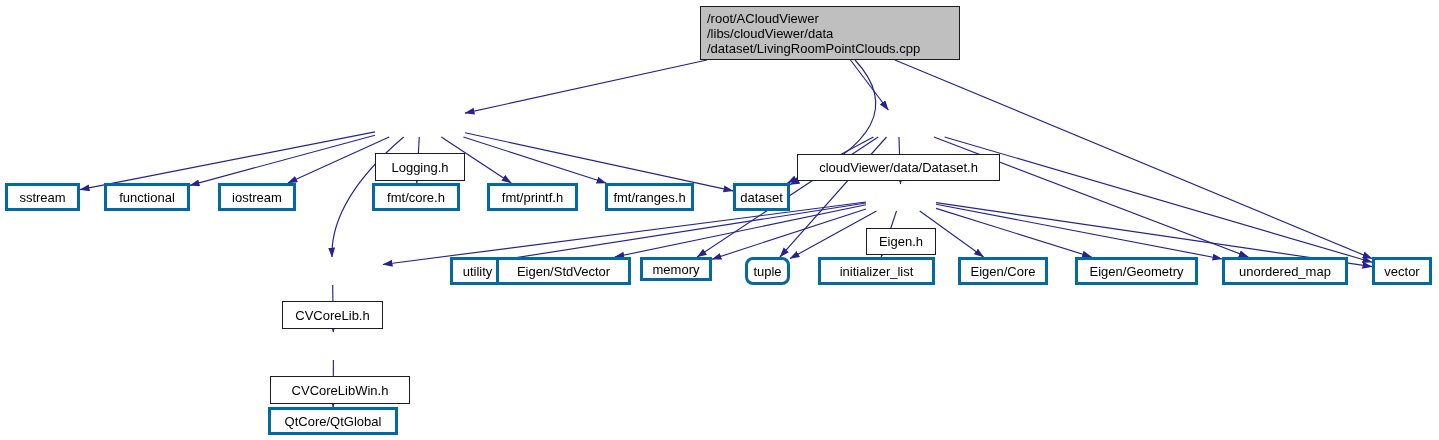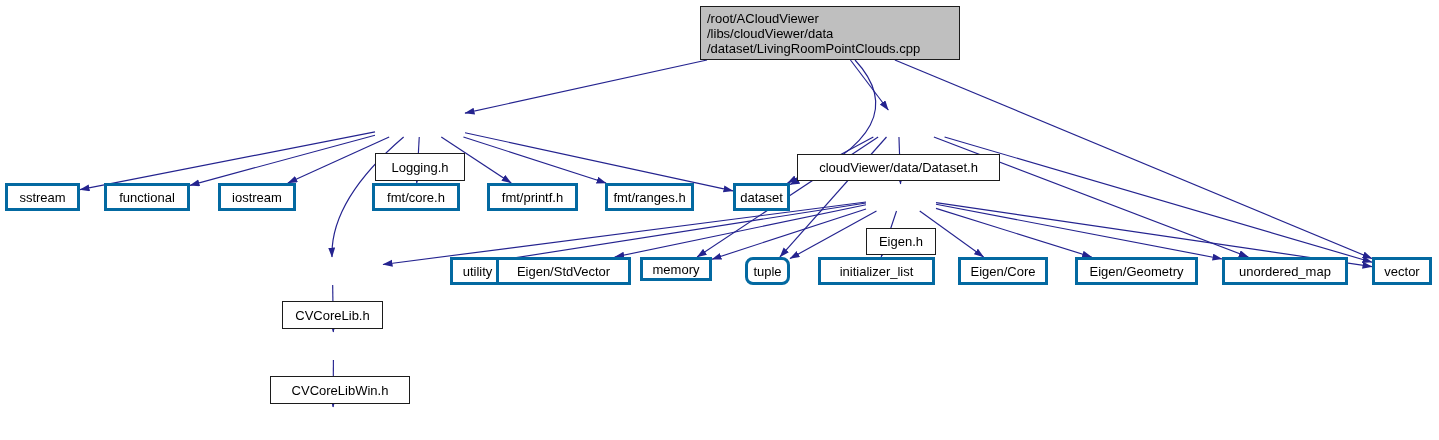--- a/index.html
+++ b/index.html
@@ -73,13 +73,14 @@
     <div class="node plain" style="left: 403px; top: 257px; width: 55px; height: 28px; margin-left: 47px;">utility</div>
     <div class="node plain" style="left: 480px; top: 257px; width: 135px; height: 28px; margin-left: 16px;">Eigen/StdVector</div>
     <div class="node plain" style="left: 640px; top: 257px; width: 72px; height: 24px;">memory</div>
     <div class="node plain" style="left: 745px; top: 257px; width: 45px; height: 28px; border-radius: 8px;">tuple</div>
     <div class="node plain" style="left: 818px; top: 257px; width: 117px; height: 28px;">initializer_list</div>
     <div class="node plain" style="left: 958px; top: 257px; width: 90px; height: 28px;">Eigen/Core</div>
     <div class="node plain" style="left: 1075px; top: 257px; width: 123px; height: 28px;">Eigen/Geometry</div>
     <div class="node plain" style="left: 1222px; top: 257px; width: 126px; height: 28px;">unordered_map</div>
     <div class="node plain" style="left: 1372px; top: 257px; width: 60px; height: 28px;">vector</div>
     <div class="node linked" style="left: 270px; top: 332px; width: 140px; height: 28px;">CVCoreLibWin.h</div>
+    <div class="node plain" style="left: 268px; top: 407px; width: 130px; height: 28px;">QtCore/QtGlobal</div>
   </div>
 
 </body></html>

